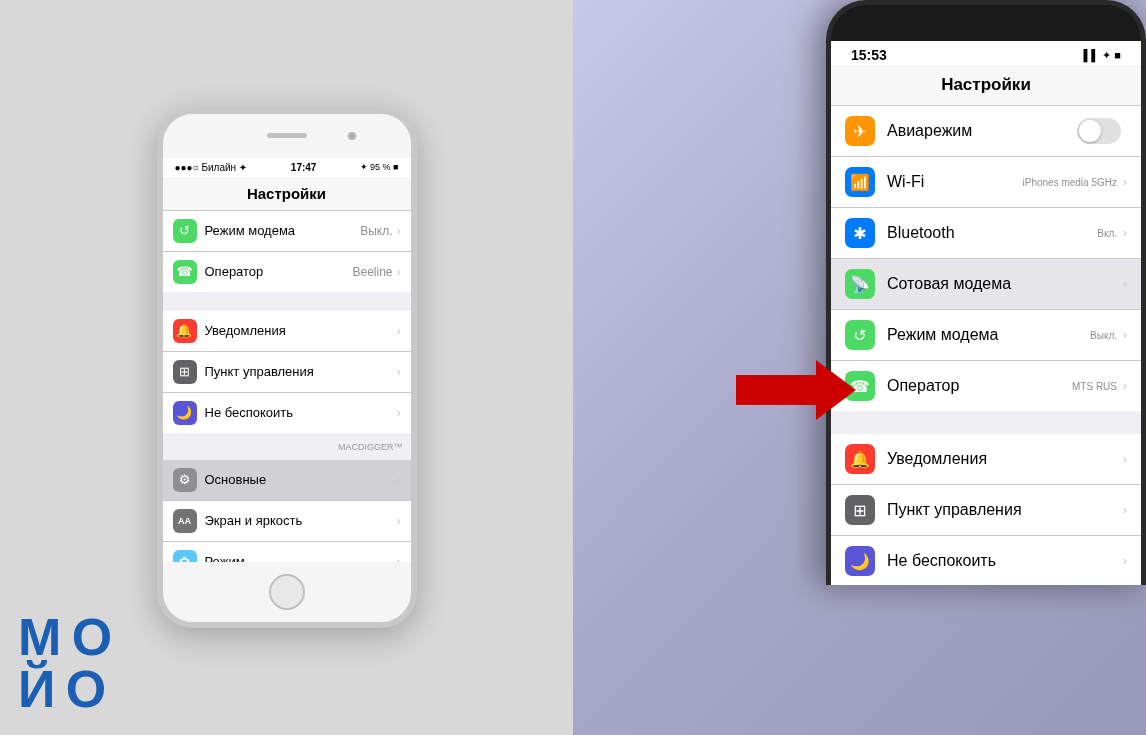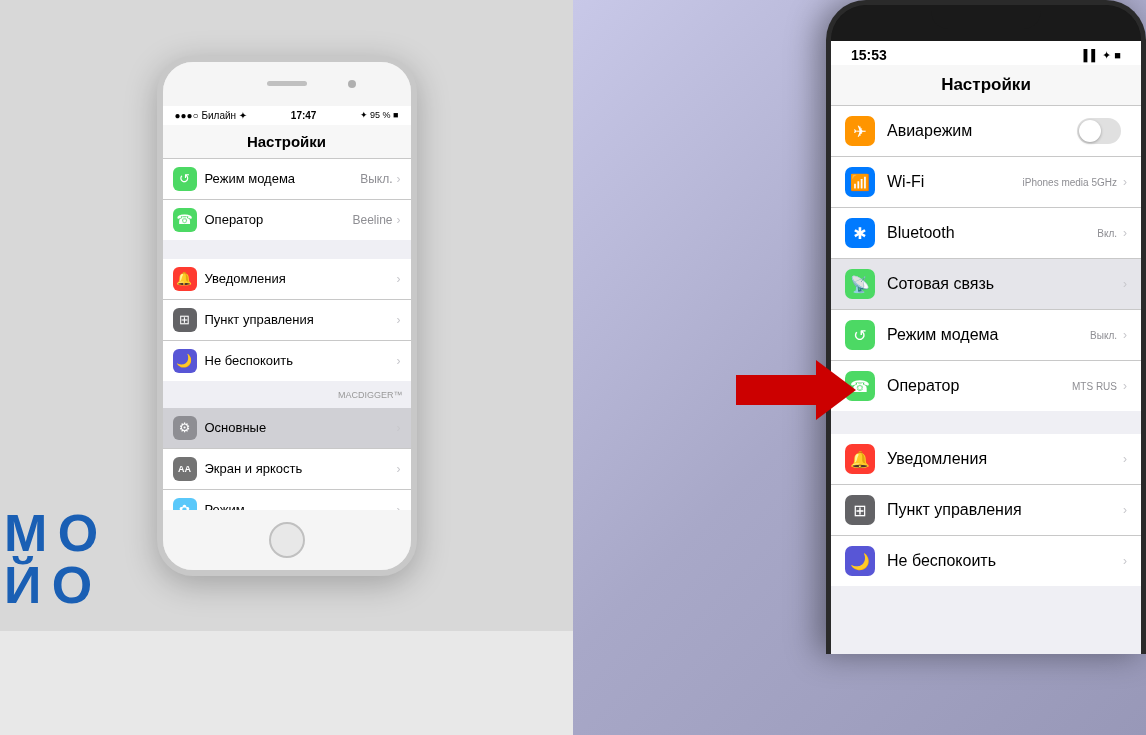--- a/index.html
+++ b/index.html
@@ -8,32 +8,32 @@
       height: 735px;
       display: flex;
       background: #e8e8e8;
       font-family: -apple-system, 'Helvetica Neue', Arial, sans-serif;
       overflow: hidden;
     }
 
     
     .left-panel {
       width: 573px;
-      height: 631px;
+      height: 735px;
       background: #d8d8d8;
       display: flex;
       align-items: center;
       justify-content: center;
       position: relative;
     }
 
     .moyo-logo {
       position: absolute;
       bottom: 20px;
-      left: 4px;
+      left: 18px;
       font-size: 52px;
       font-weight: 900;
       color: #1a5fb4;
       line-height: 1;
       letter-spacing: -2px;
     }
 
     
     .iphone6 {
       width: 260px;
@@ -199,21 +199,21 @@
       display: flex;
       align-items: flex-start;
       justify-content: flex-end;
       position: relative;
       overflow: hidden;
     }
 
     
     .iphonex {
       width: 320px;
-      height: 654px;
+      height: 585px;
       background: #1a1a1a;
       border-radius: 40px 40px 0 0;
       border: 5px solid #2a2a2a;
       border-bottom: none;
       box-shadow: -8px 0 32px rgba(0,0,0,0.4);
       position: relative;
       display: flex;
       flex-direction: column;
       overflow: hidden;
       margin-right: 0;
@@ -468,21 +468,21 @@
           <span class="chevron">›</span>
         </div>
         <div class="x-settings-item">
           <div class="x-settings-icon" style="background:#007aff;">✱</div>
           <span class="x-settings-item-label">Bluetooth</span>
           <span class="x-settings-item-value">Вкл.</span>
           <span class="chevron">›</span>
         </div>
         <div class="x-settings-item highlighted">
           <div class="x-settings-icon" style="background:#4cd964;">📡</div>
-          <span class="x-settings-item-label">Сотовая связь</span>
+          <span class="x-settings-item-label">Сотовая модема</span>
           <span class="chevron">›</span>
         </div>
         <div class="x-settings-item">
           <div class="x-settings-icon" style="background:#4cd964;">↺</div>
           <span class="x-settings-item-label">Режим модема</span>
           <span class="x-settings-item-value">Выкл.</span>
           <span class="chevron">›</span>
         </div>
         <div class="x-settings-item">
           <div class="x-settings-icon" style="background:#4cd964;">☎</div>

